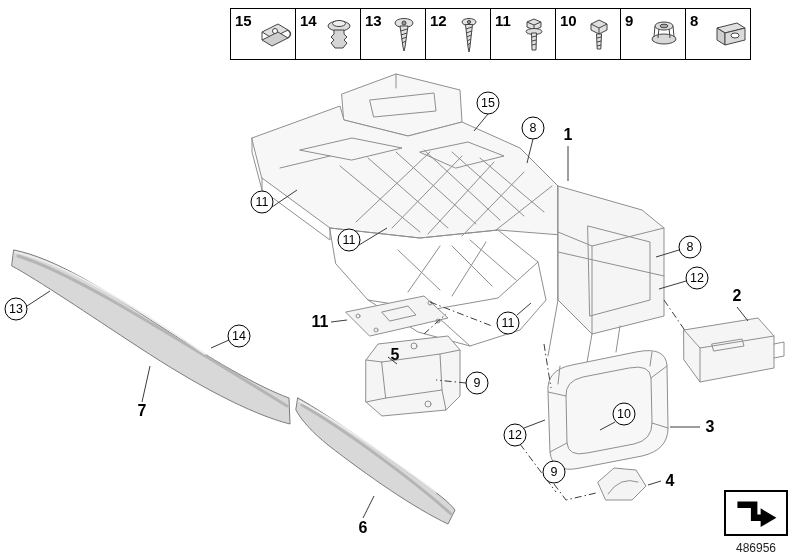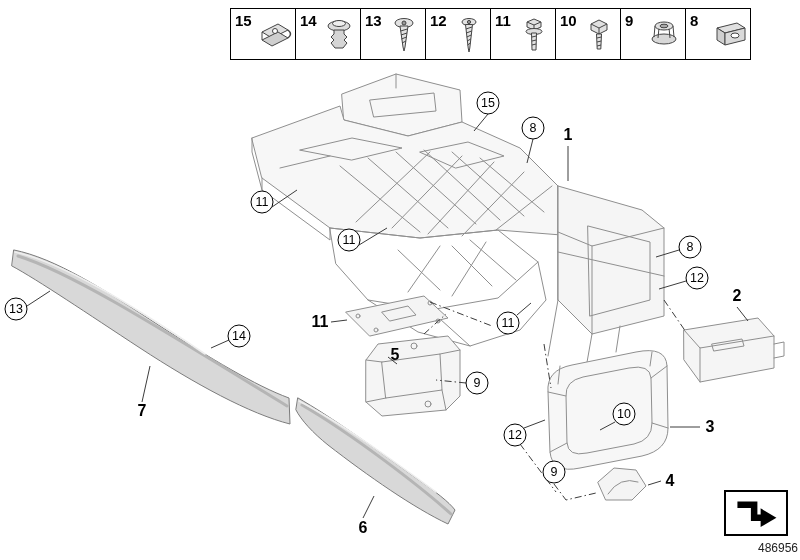--- a/index.html
+++ b/index.html
@@ -18,21 +18,21 @@
   
   .callout { position:absolute; transform:translate(-50%,-50%); cursor:pointer; }
   .callout.circle { width:23px; height:23px; border:1.4px solid #000; border-radius:50%;
                     background:#fff; display:flex; align-items:center; justify-content:center;
                     font-size:12.5px; line-height:1; }
   .callout.plain { font-size:16px; font-weight:bold; background:transparent; }
 
   
   .navbox { position:absolute; left:724px; top:490px; width:64px; height:46px; border:2px solid #000;
             background:#fff; display:flex; align-items:center; justify-content:center; cursor:pointer; }
-  .docnum { position:absolute; left:714px; top:541px; width:84px; text-align:right; font-size:12px; color:#222; }
+  .docnum { position:absolute; left:714px; top:541px; width:84px; text-align:center; font-size:12px; color:#222; }
 </style>
 </head>
 <body>
 
 <div class="stage">
 
   <svg class="art" width="800" height="560" viewBox="0 0 800 560">
     <g stroke="#8f8f8f" stroke-width="1" fill="none" stroke-linejoin="round" stroke-linecap="round">
 
       <g>

